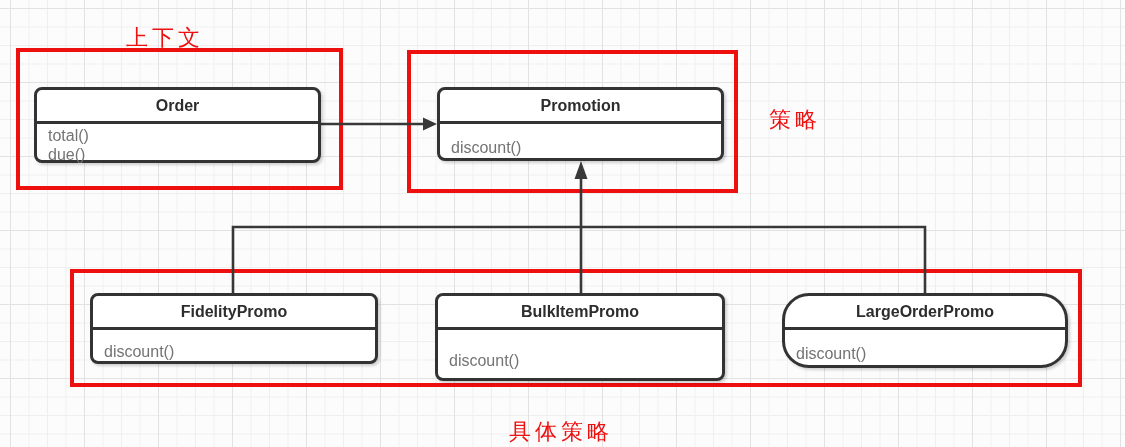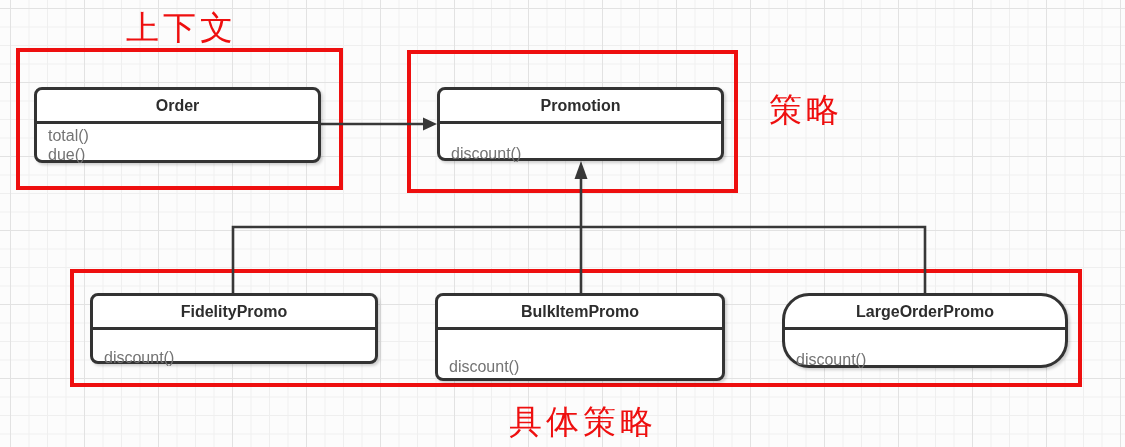--- a/index.html
+++ b/index.html
@@ -20,45 +20,46 @@
   .red-box{
     position:absolute;
     border:4px solid #ee0f0f;
     background:transparent;
     box-sizing:border-box;
   }
   .cn-label{
     position:absolute;
     color:#ee0f0f;
     font-family:"DejaVu Serif","Liberation Serif",serif;
-    font-size:33px;
+    font-size:22px;
     letter-spacing:4px;
     line-height:1;
     white-space:nowrap;
+    margin-top:16px;
   }
   .class-box{
     position:absolute;
     background:#ffffff;
     border:3px solid #333333;
     border-radius:8px;
     box-sizing:border-box;
     box-shadow:2px 2px 3px rgba(0,0,0,0.18);
   }
   .class-header{
     height:31px;
     border-bottom:3px solid #333333;
     display:flex;align-items:center;justify-content:center;
     font-weight:bold;font-size:16px;color:#2d2d2d;
   }
   .class-body{
     padding:2px 11px 0 11px;
     font-size:16px;color:#737373;line-height:19px;
   }
   .class-body.single{
-    display:flex;align-items:center;padding-top:12px;
+    display:flex;align-items:center;padding-top:6px;
     height:calc(100% - 34px);
   }
   svg.connectors{position:absolute;left:0;top:0;z-index:3;}
   .red-box{z-index:2;}
   .class-box{z-index:4;}
   .cn-label{z-index:5;}
 </style>
 </head>
 <body>
 

